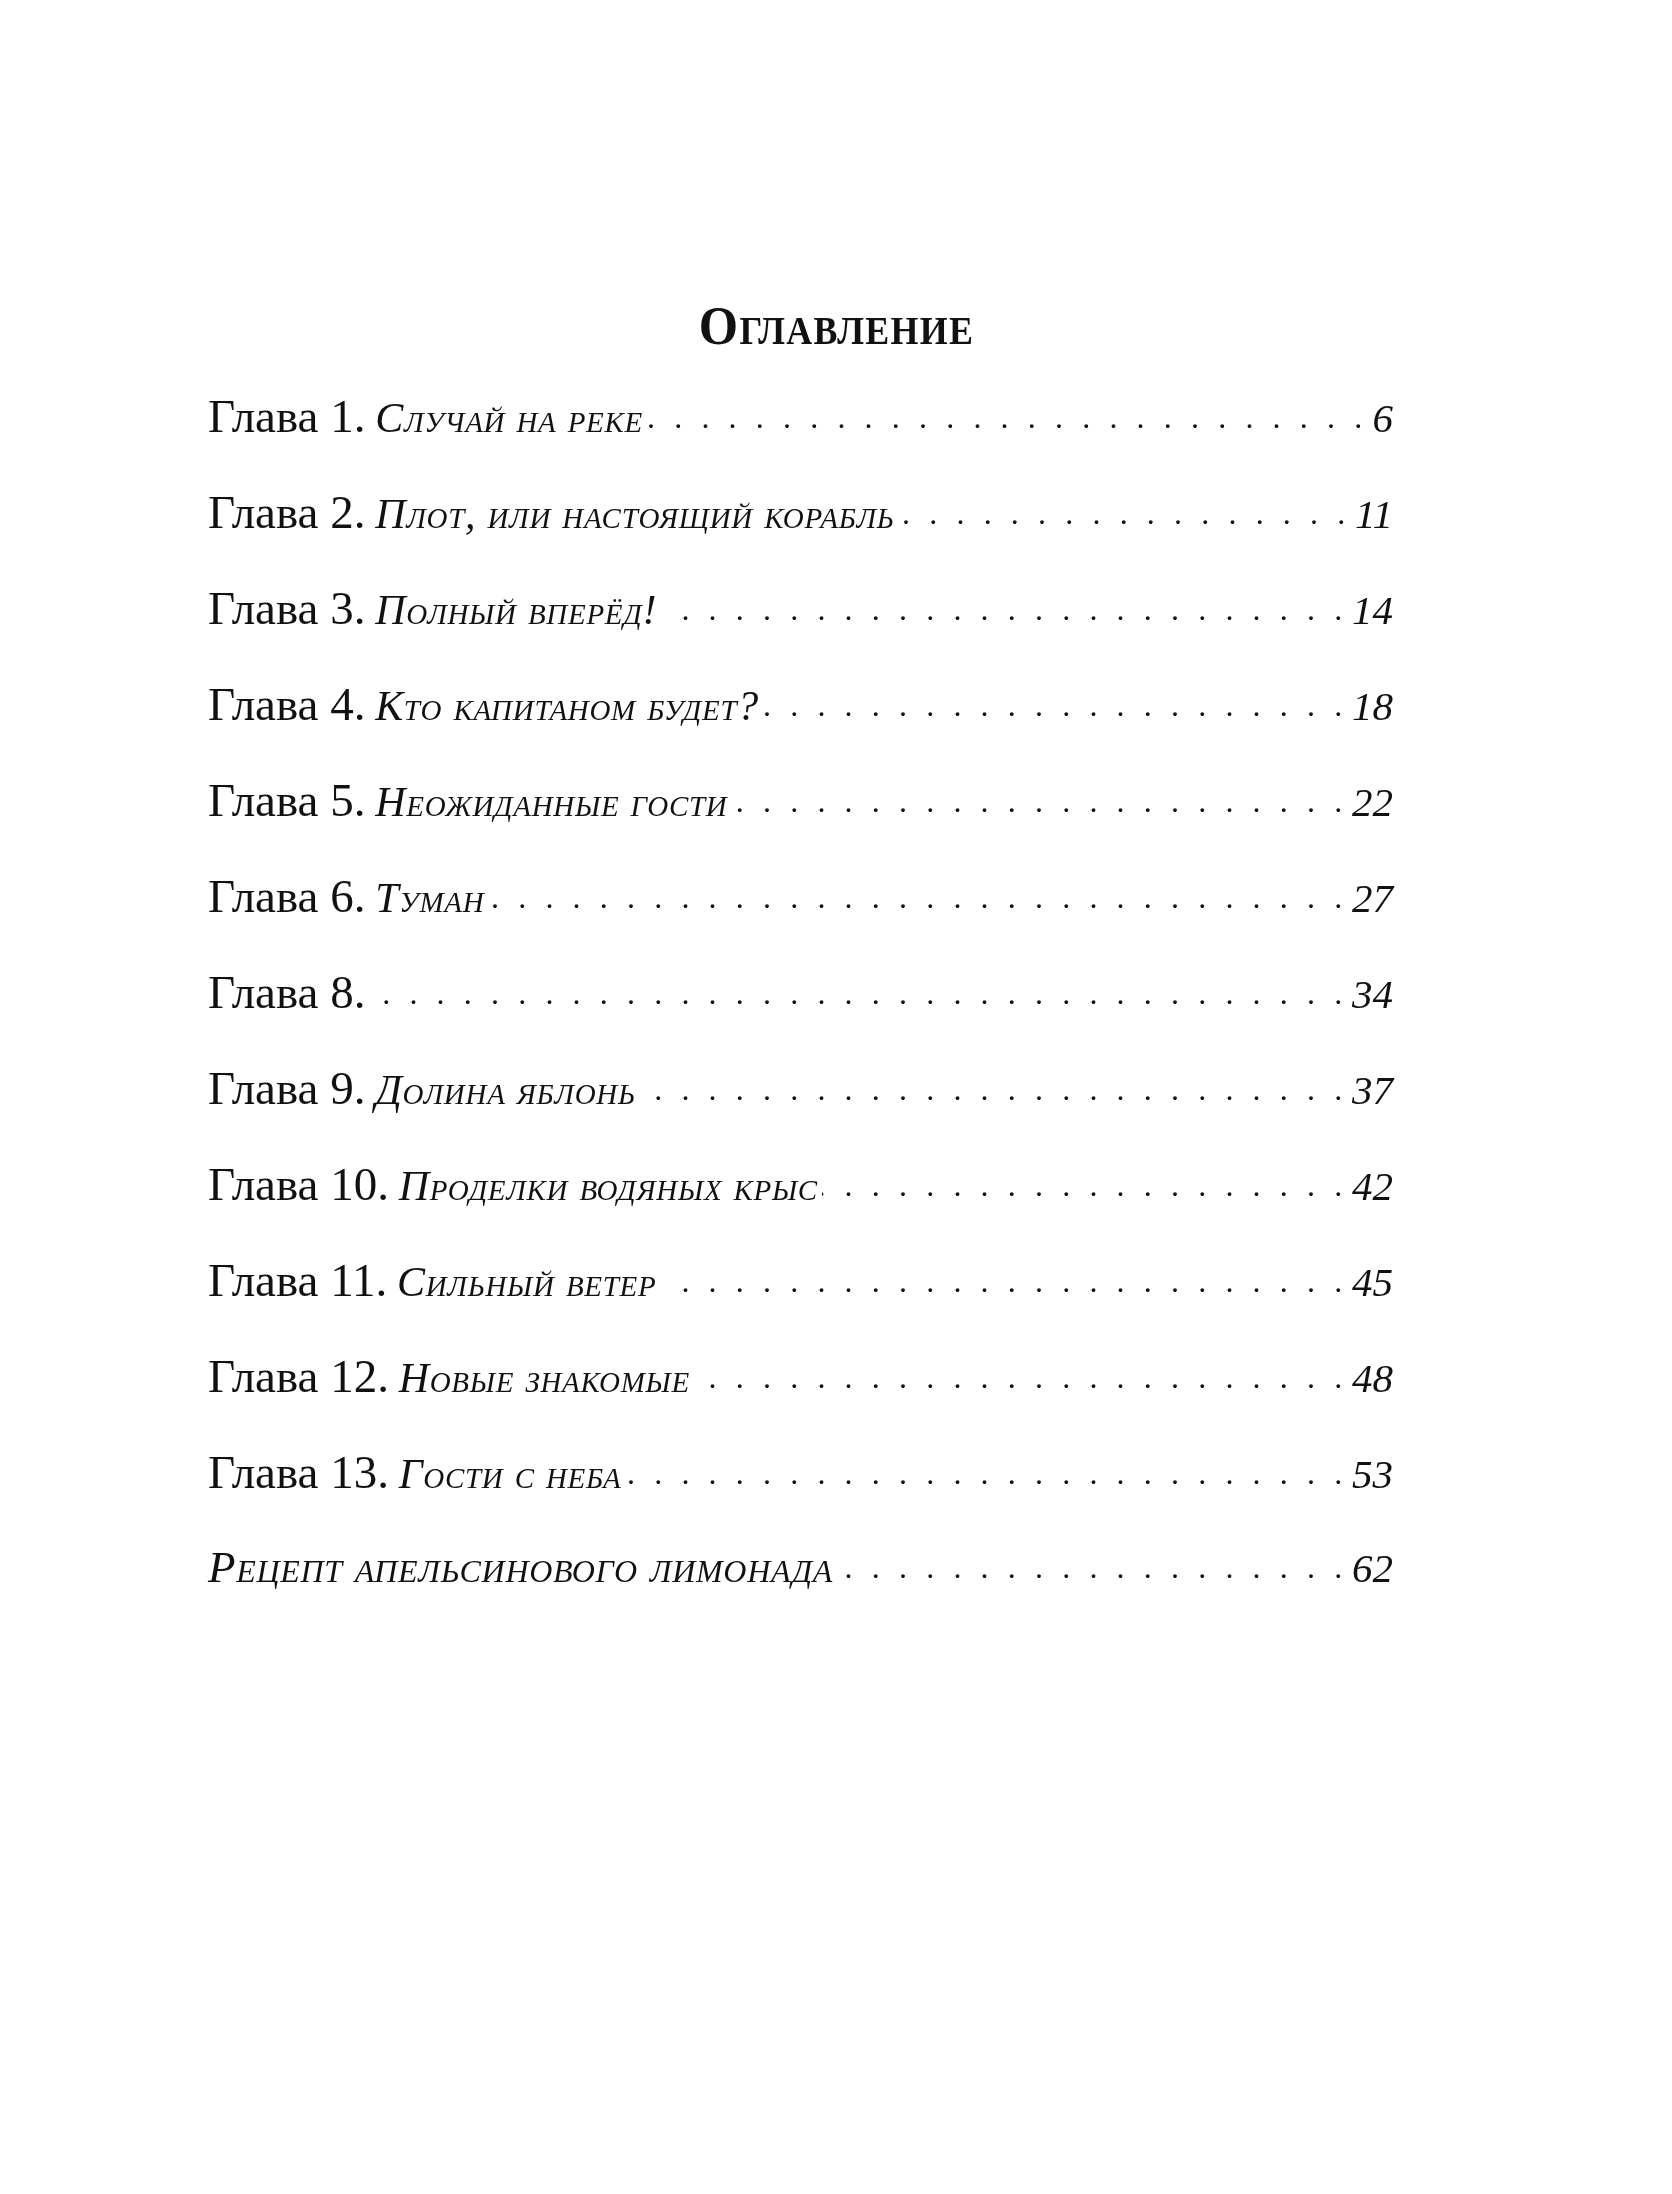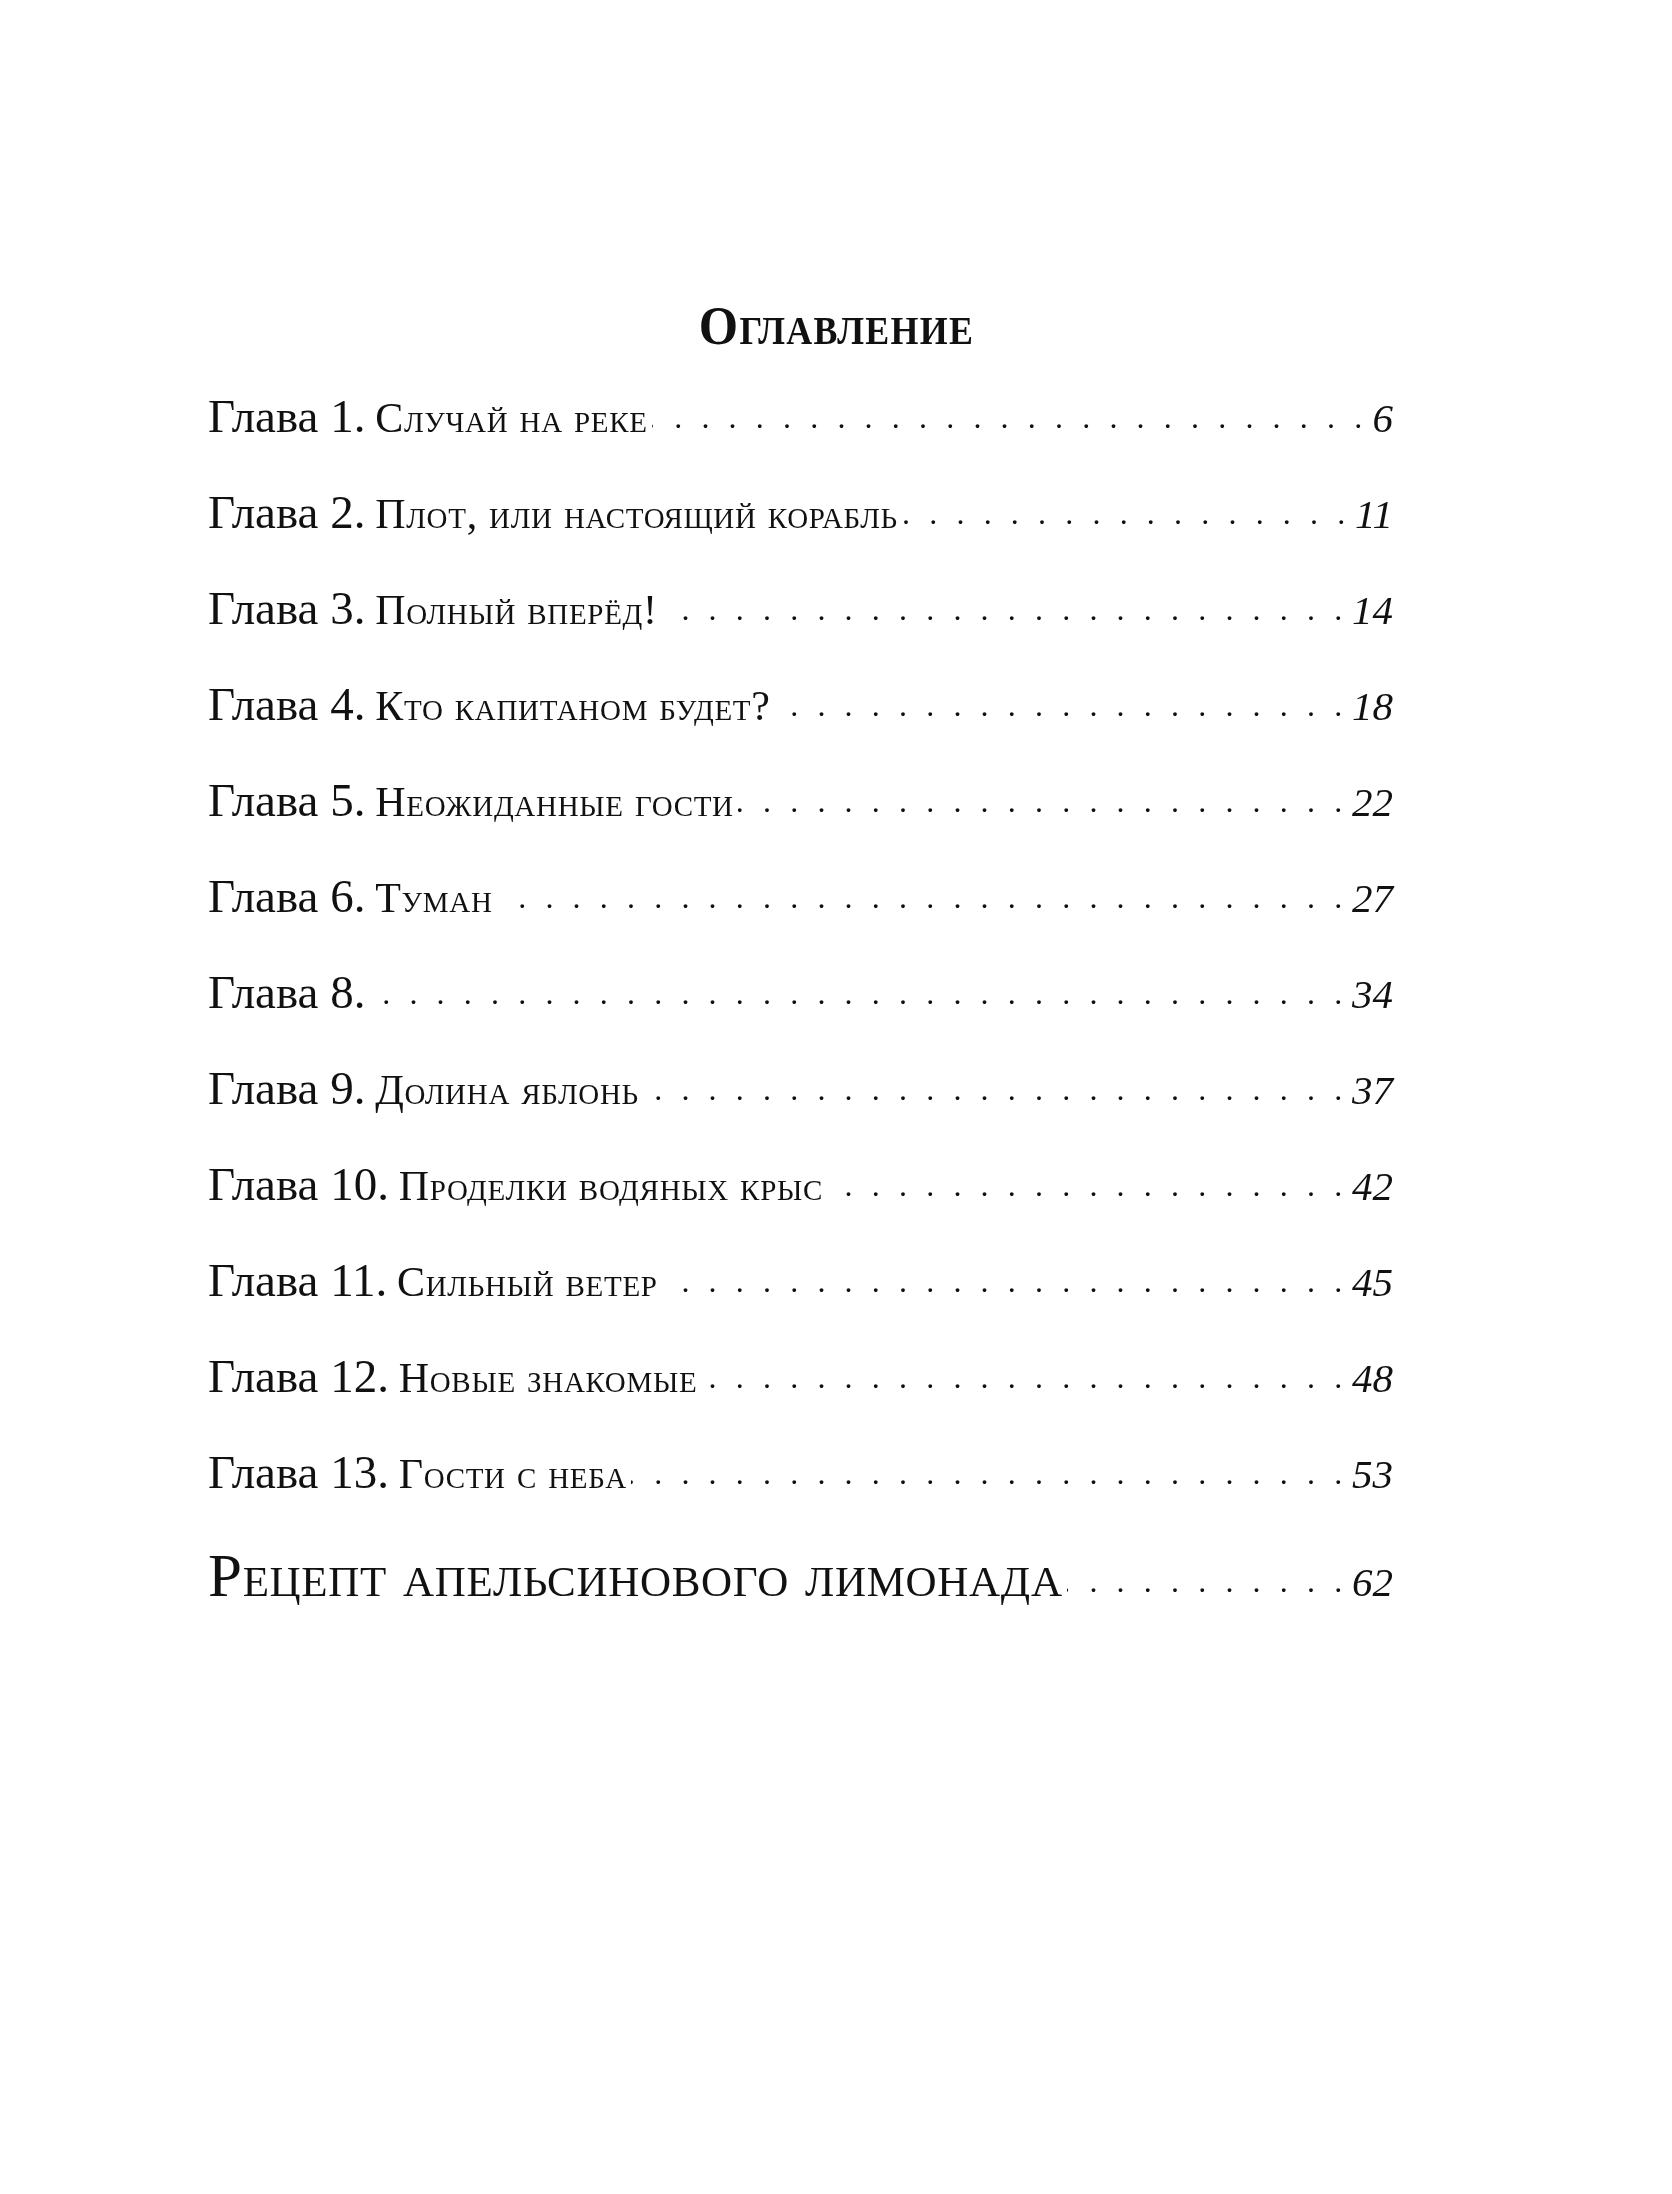--- a/index.html
+++ b/index.html
@@ -52,23 +52,24 @@
       transform-origin: left;
       display: inline-block;
       margin-right: 9.8px;
       letter-spacing: 0px;
     }
     .toc-name {
       font-size: 42px;
       font-variant: small-caps;
       letter-spacing: 0.7px;
       display: inline-block;
+      font-style: italic;
     }
     .toc-row.recipe .toc-name {
-      font-size: 61px;
+      font-size: 45px;
     }
     .toc-leader {
       flex: 1 1 auto;
       overflow: hidden;
       margin: 0 4.2px;
       font-size: 32px;
       letter-spacing: 15.4px;
       color: #111;
       position: relative;
       height: 14px;

